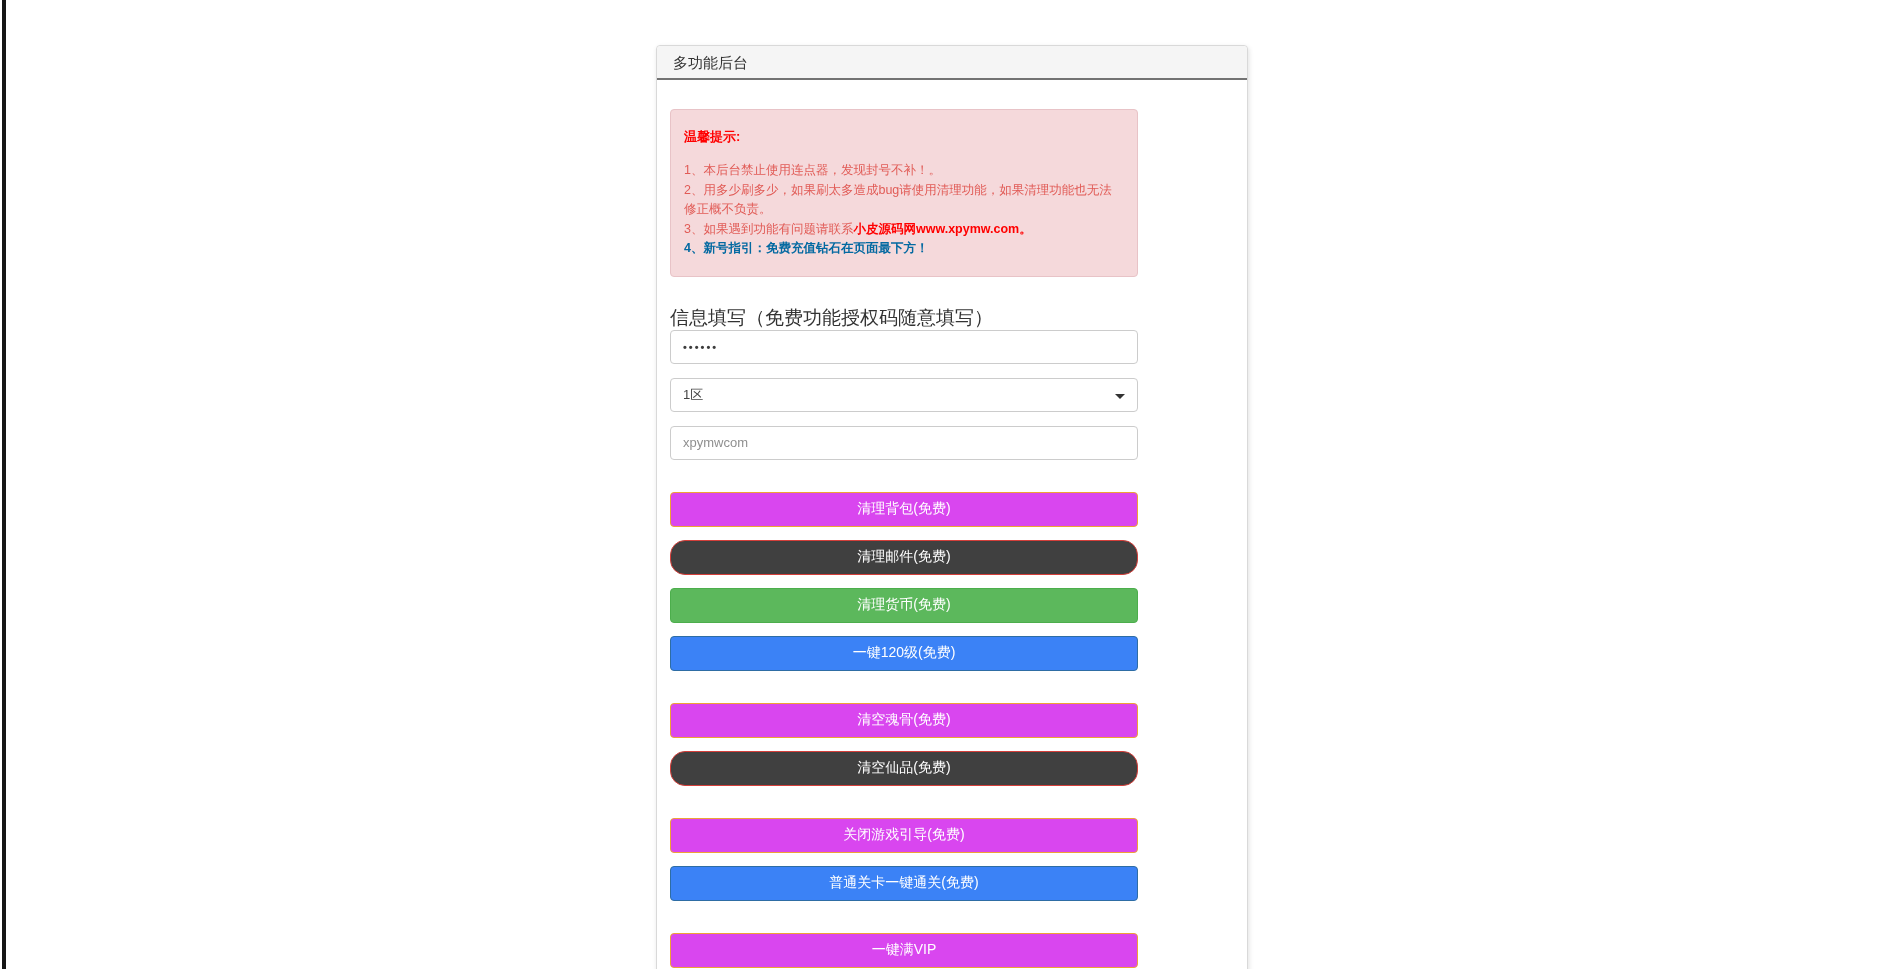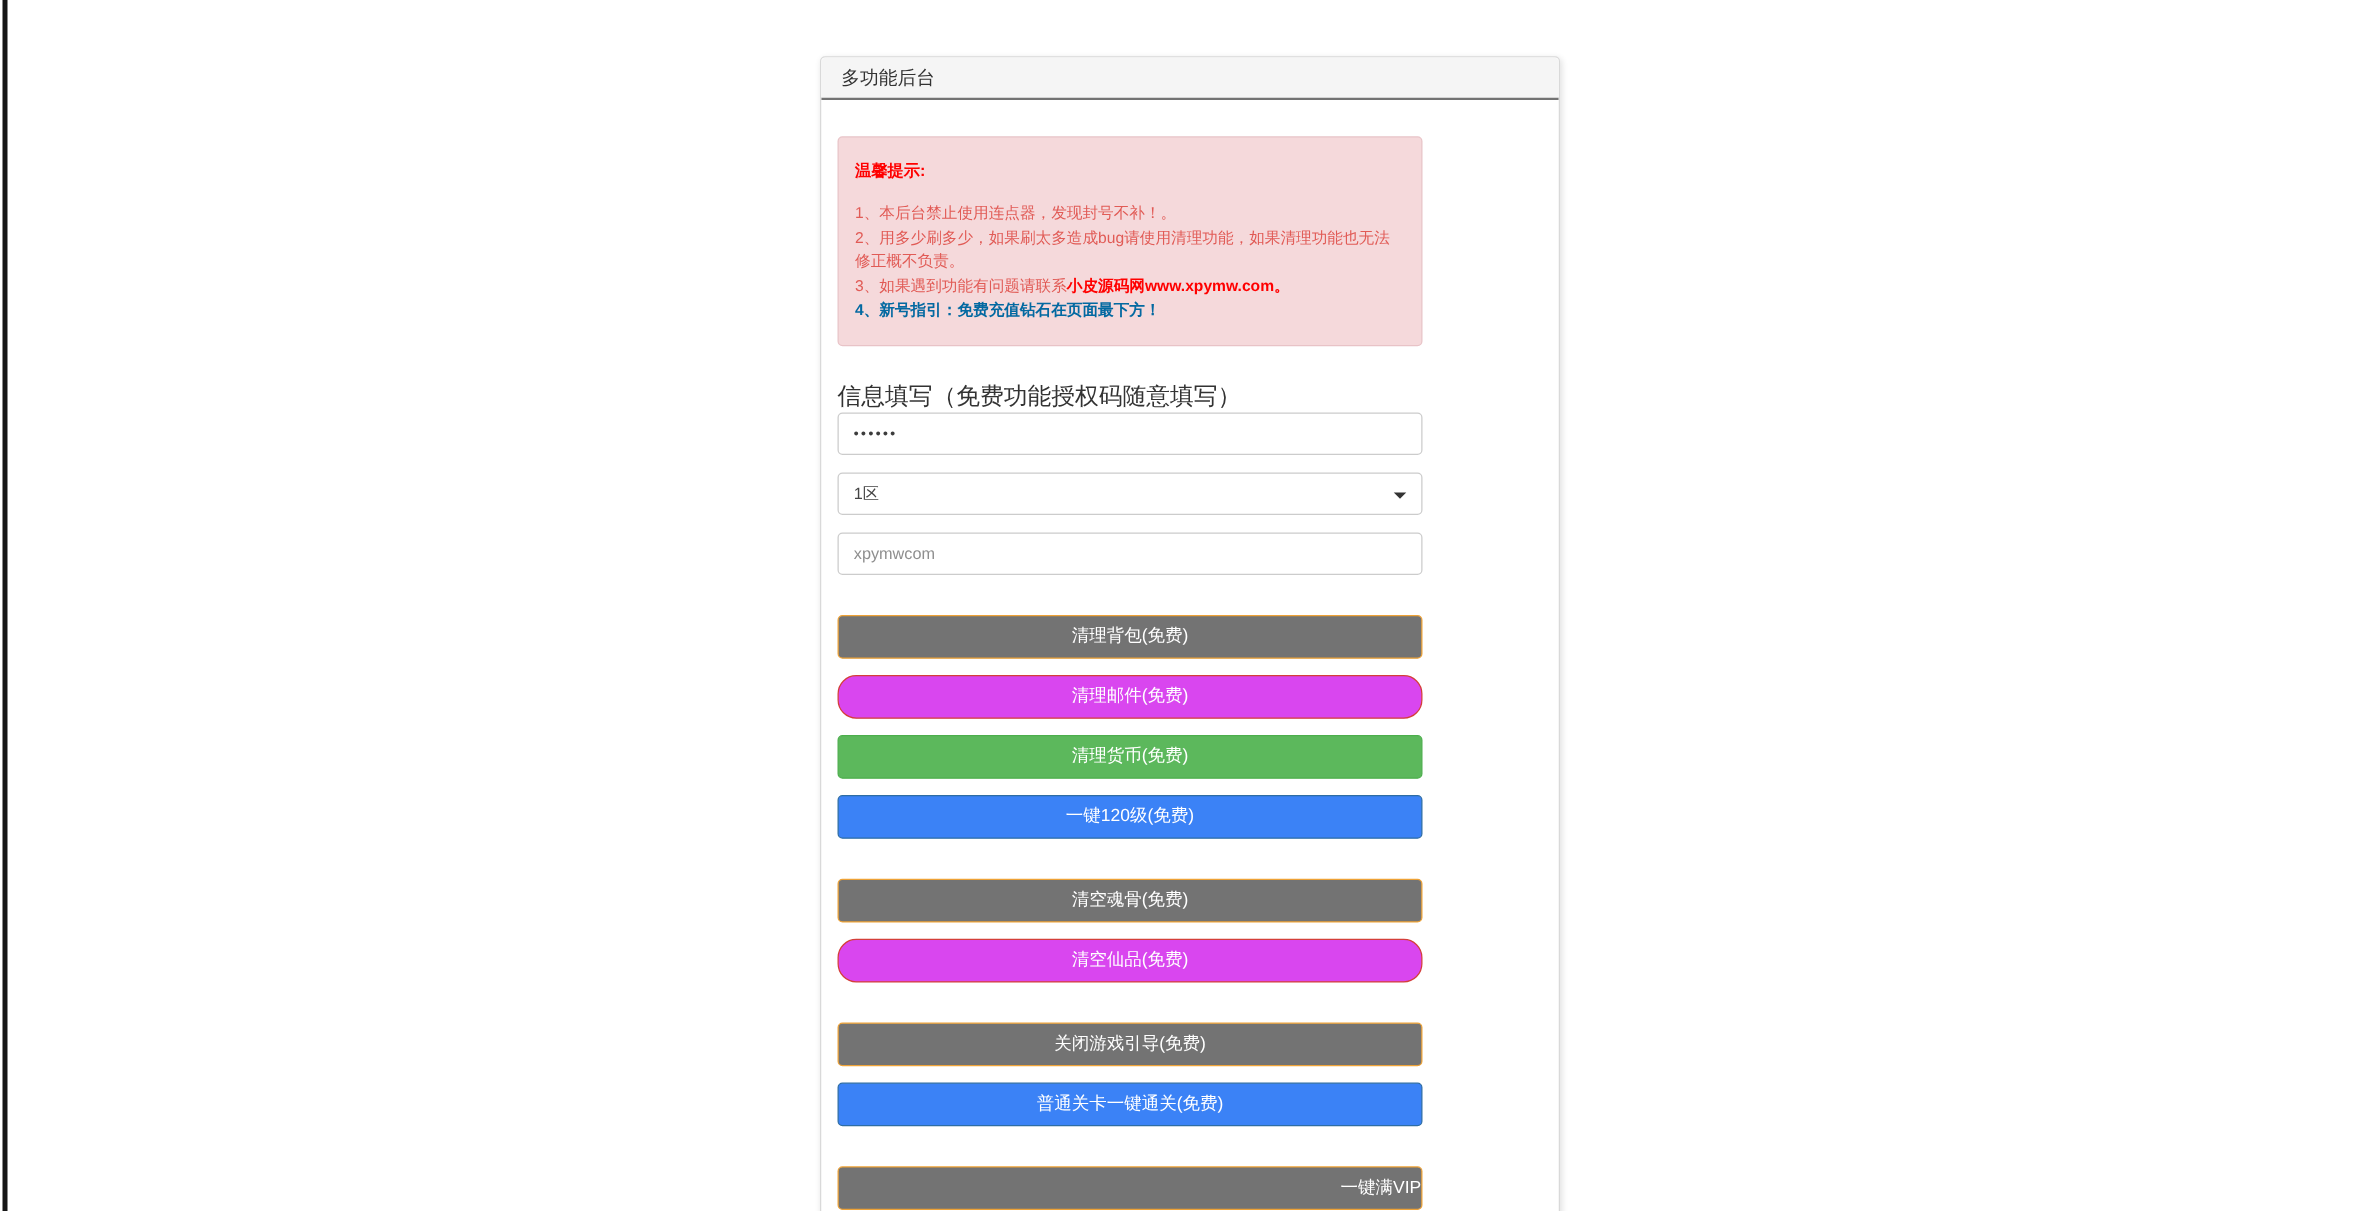--- a/index.html
+++ b/index.html
@@ -107,23 +107,23 @@
     width: 100%; height: 35px;
     border-radius: 4px;
     border: 1px solid transparent;
     margin-bottom: 13px;
     font-size: 14px;
     color: #ffffff;
     font-family: "Liberation Sans", "DejaVu Sans", sans-serif;
     cursor: pointer;
     text-align: center;
   }
-  .btn.extra-gap { margin-top: 10px; text-align: right; }
-  .btn[data-variant="orange"] { background: #737373; border-color: #eea236; margin-top: 32px; }
-  .btn[data-variant="red"]    { background: #d946ef; border-color: #d43f3a; border-radius: 15px; }
+  .btn.extra-gap { margin-top: 10px; }
+  .btn[data-variant="orange"] { background: #d946ef; border-color: #eea236; margin-top: 32px; }
+  .btn[data-variant="red"]    { background: #404040; border-color: #d43f3a; border-radius: 15px; }
   .btn[data-variant="green"]  { background: #5cb85c; border-color: #4cae4c; }
   .btn[data-variant="blue"]   { background: #3b82f6; border-color: #2e6da4; }
 </style>
 </head>
 <body>
 
 <div class="left-edge"></div>
 
 <div class="panel">
   <div class="panel-heading">

